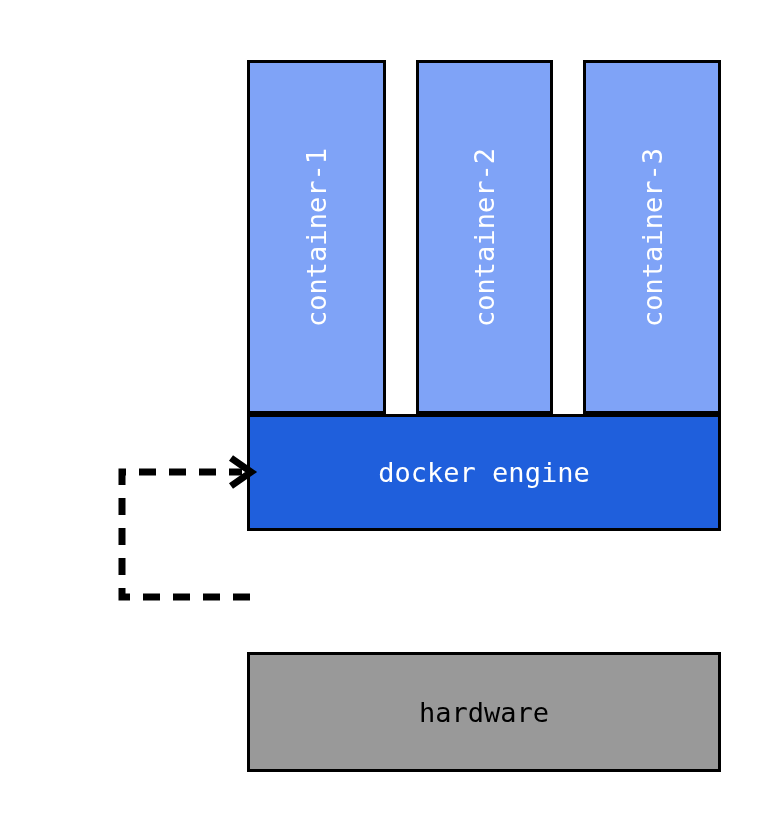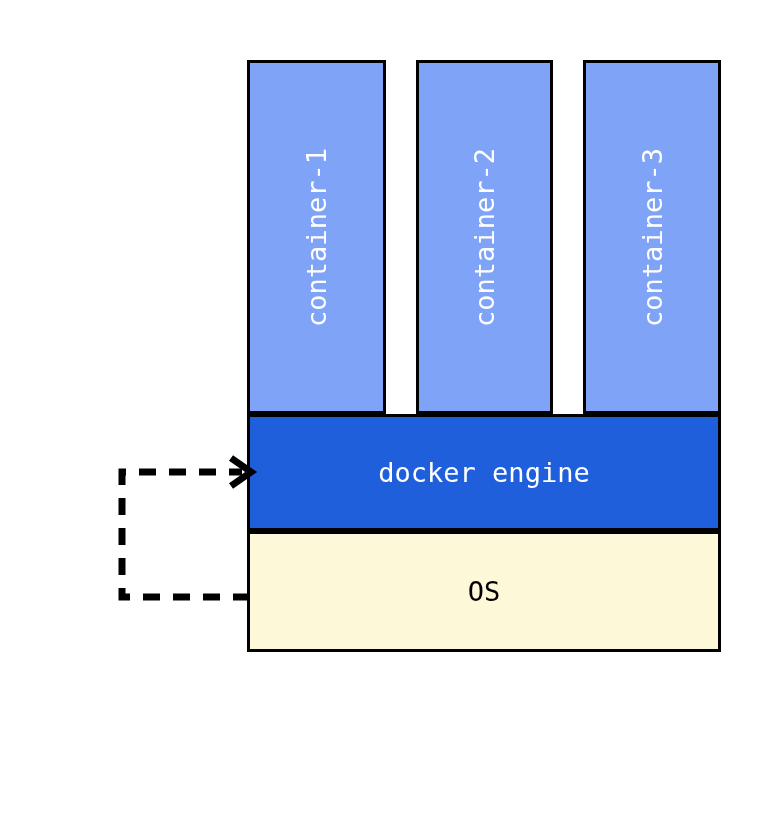--- a/index.html
+++ b/index.html
@@ -104,22 +104,22 @@
   <div class="container-box" id="container-2">
     <span class="container-label">container-2</span>
   </div>
   <div class="container-box" id="container-3">
     <span class="container-label">container-3</span>
   </div>
 
   <div class="band" id="band-docker-engine">
     <span>docker engine</span>
   </div>
-  <div class="band" id="band-os">
-    <span>OS</span>
+  <div class="band" id="band-hardware">
+    <span>hardware</span>
   </div>
 
   <svg id="arrow-svg" viewBox="0 0 150 175" xmlns="http://www.w3.org/2000/svg">
     <path d="M 140 152 L 12 152 L 12 27 L 132 27" fill="none" stroke="#000000" stroke-width="7" stroke-dasharray="17 13" stroke-linecap="butt"></path>
     <path d="M 121 13 L 141 27 L 121 41" fill="none" stroke="#000000" stroke-width="7" stroke-linecap="butt" stroke-linejoin="miter"></path>
   </svg>
 
 </div>
 
 </body></html>

